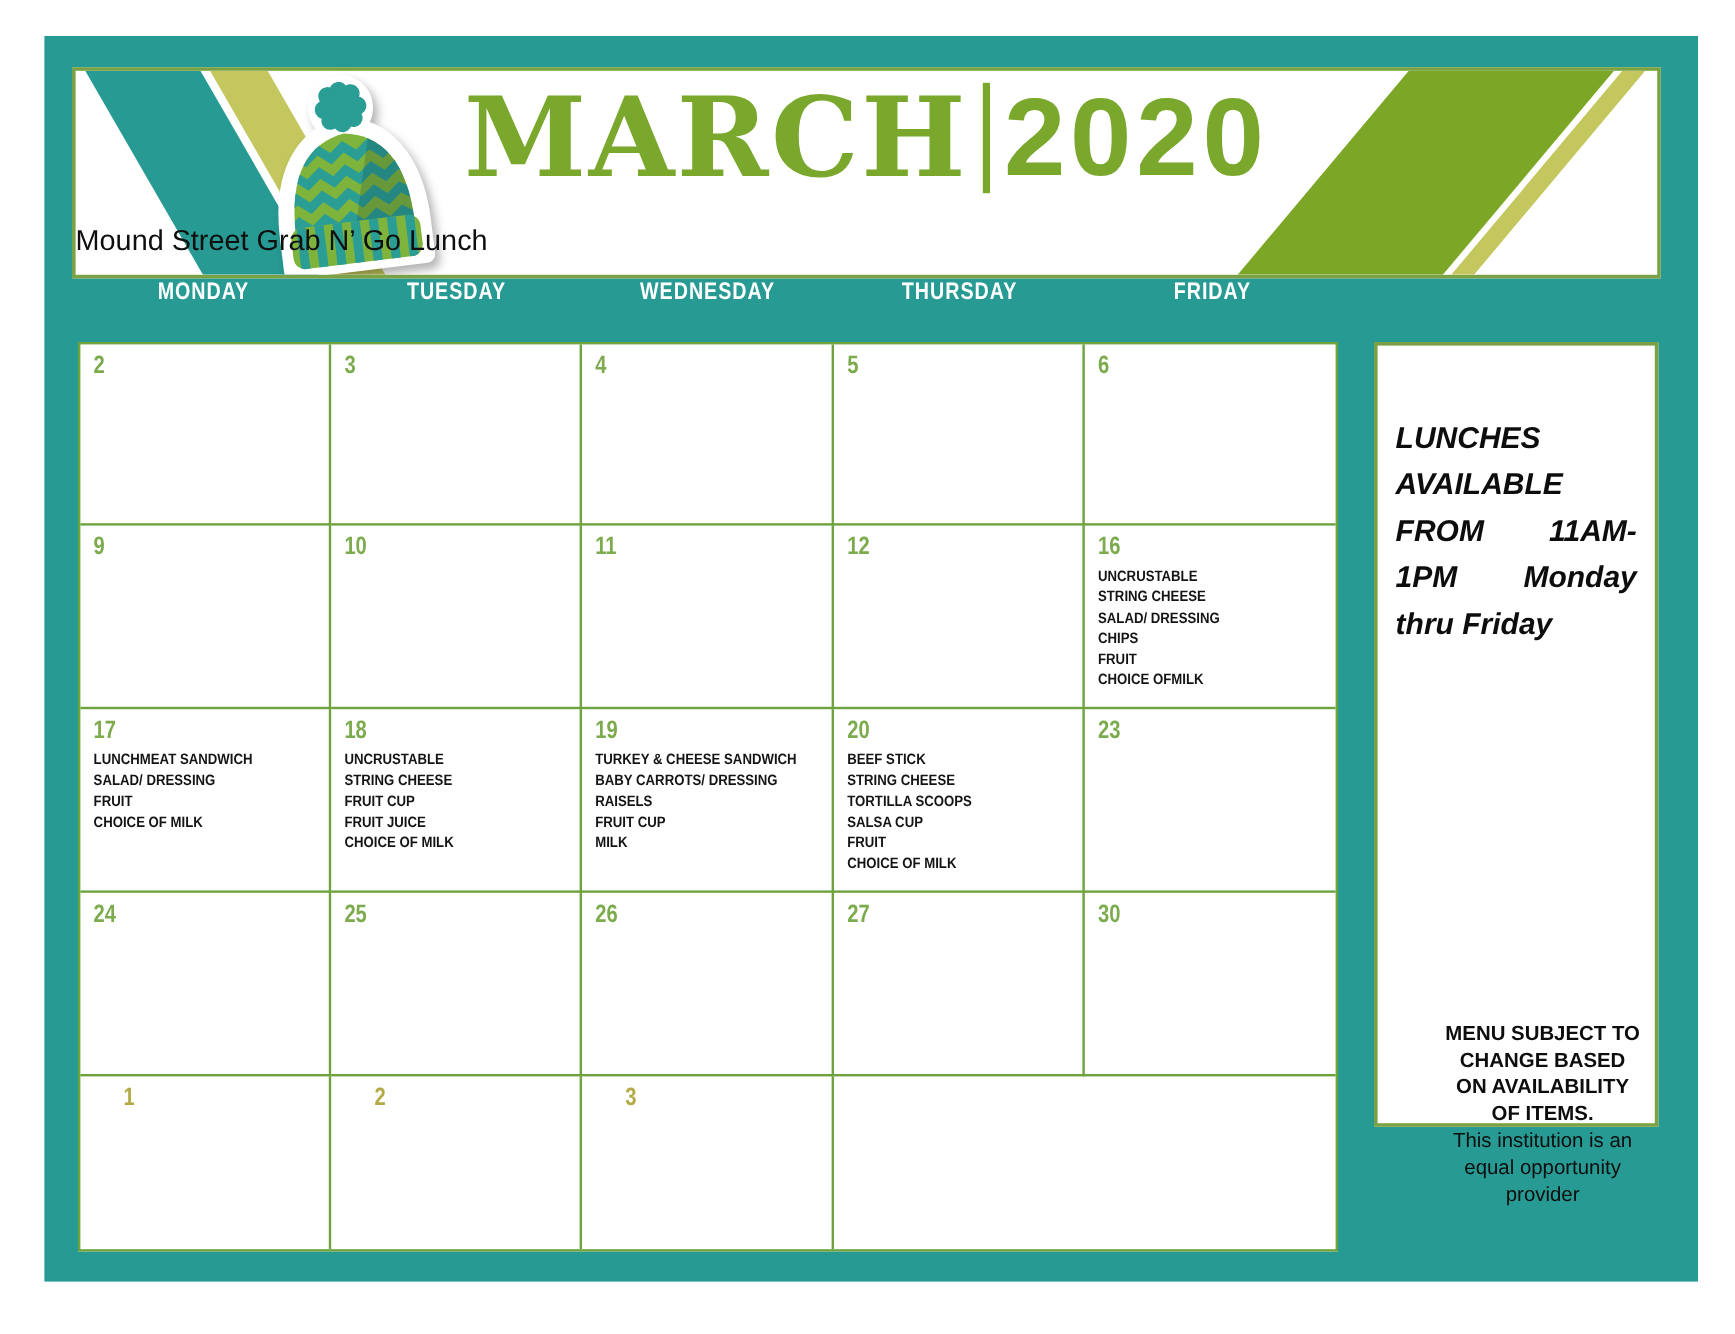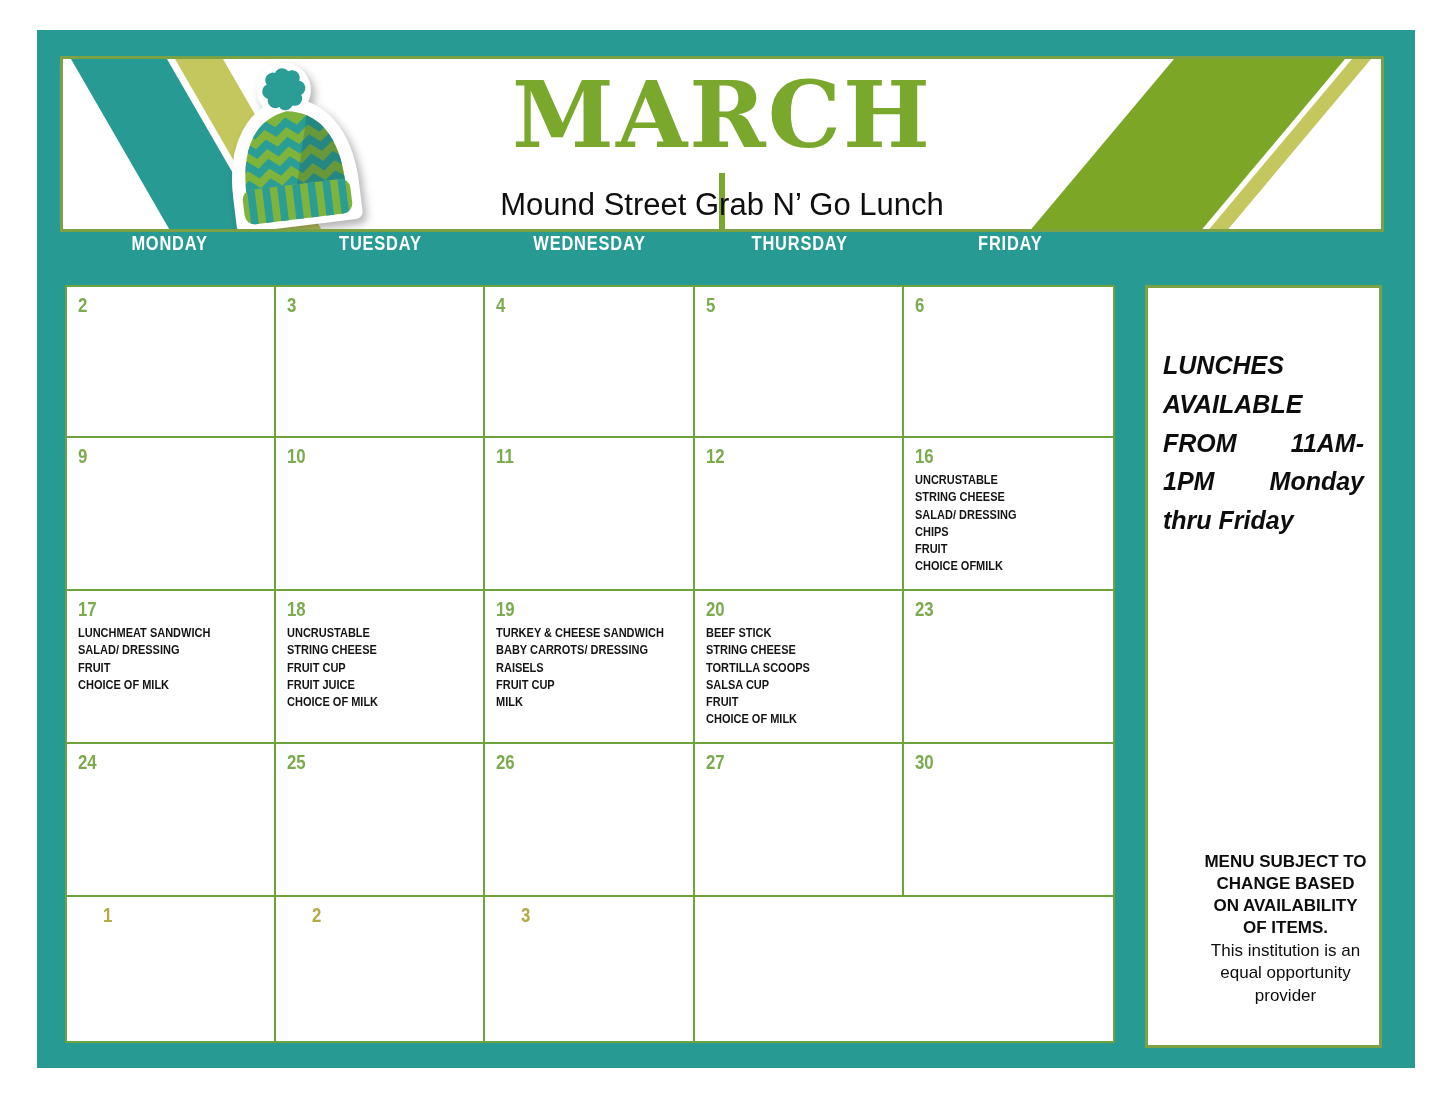--- a/index.html
+++ b/index.html
@@ -14,27 +14,27 @@
   .stripe { position:absolute; top:0; height:100%; }
   .stripe.tl { left:8px;   width:96px;  background:#279a93; transform:skewX(30deg);  transform-origin:top left; }
   .stripe.yl { left:112px; width:48px;  background:#c3c75e; transform:skewX(30deg);  transform-origin:top left; }
   .stripe.gr { left:1111px; width:171px; background:#7ca626; transform:skewX(-40deg); transform-origin:top left; }
   .stripe.yr { left:1289px; width:19px;  background:#c3c75e; transform:skewX(-40deg); transform-origin:top left; }
 
   .hat { position:absolute; left:158px; top:2px; width:142px; height:168px;
          filter:drop-shadow(4px 5px 4px rgba(0,0,0,0.30)); }
 
   .title-row { position:absolute; left:0; right:0; top:10px; display:flex;
-               justify-content:center; align-items:center; gap:12px;flex-direction:column; }
+               justify-content:center; align-items:center; gap:12px; }
   .month { font-family:"DejaVu Serif", serif; font-weight:bold; font-size:92px;
            letter-spacing:2px; color:#79a82c; line-height:1; }
   .pipe  { width:6px; height:92px; background:#79a82c; }
   .year  { font-size:92px; font-weight:700; letter-spacing:4px; color:#79a82c; line-height:1; }
-  .subtitle { position:absolute; left:0; right:0; top:128px; text-align:center;
-              font-size:31px; color:#0f0f0f; }
+  .subtitle { position:absolute; left:0; right:0; top:128px; text-align:left;
+              font-size:24px; color:#0f0f0f; }
 
   
   .weekrow { position:absolute; left:28px; top:202px; width:1050px; height:53px;
              display:flex; align-items:flex-start; }
   .wk { flex:1; text-align:center; color:#ffffff; font-weight:bold; font-size:20px; }
   .wk span { display:inline-block; transform:scaleX(0.82); letter-spacing:1px; }
 
   
   .grid { position:absolute; left:28px; top:255px; width:1050px; height:758px;
           background:#fff; border:2px solid #6da23c; display:grid;
@@ -44,21 +44,21 @@
           padding:6px 6px 4px 11px; overflow:hidden; }
   .cell:nth-child(5n) { border-right:none; }
   .cell:nth-child(n+21) { border-bottom:none;padding-left:36px; }
   .date { display:inline-block; color:#7cab4e; font-size:21px; font-weight:bold;
           transform:scaleX(0.8); transform-origin:left top; line-height:1.1; }
   .cell.next .date { color:#b3aa47; }
   .menu { margin-top:5px; width:112%; font-size:12.5px; font-weight:bold; color:#141414;
           line-height:1.38; transform:scaleX(0.88); transform-origin:left top; }
 
   
-  .sidebar { position:absolute; left:1108px; top:255px; width:237px; height:763px;
+  .sidebar { position:absolute; left:1108px; top:255px; width:237px; height:654px;
              background:#fff; border:3px solid #7aa244; }
   .avail { margin:58px 15px 0; font-style:italic; font-weight:bold; font-size:25px;
            line-height:1.55; color:#0d0d0d; text-align:justify; }
   .notice { position:absolute; left:0; right:0; top:563px; text-align:center; color:#0d0d0d;margin-left:44px; }
   .notice-bold { font-weight:bold; font-size:17px; line-height:1.3; padding:0 12px; }
   .notice-reg  { font-size:17px; line-height:1.3; padding:0 2px; margin-top:1px; }
 </style>
 </head>
 <body>
 

